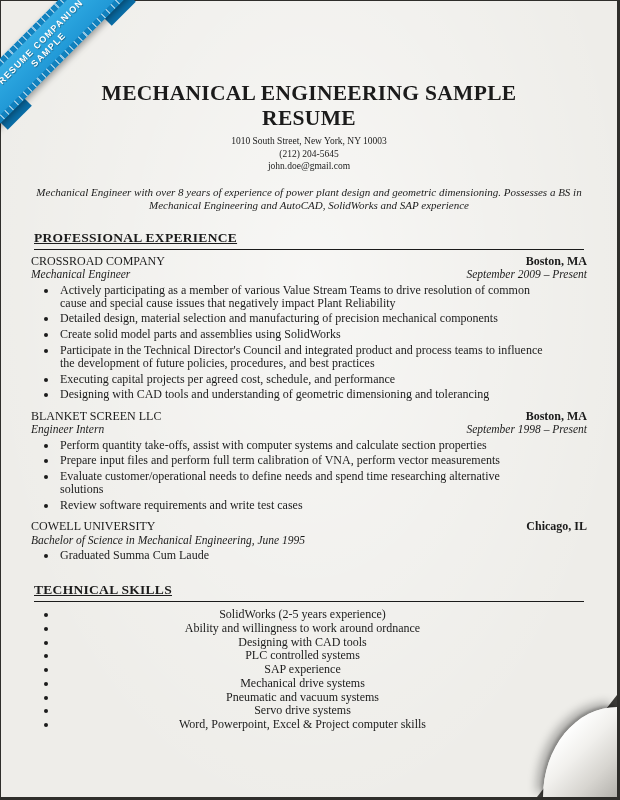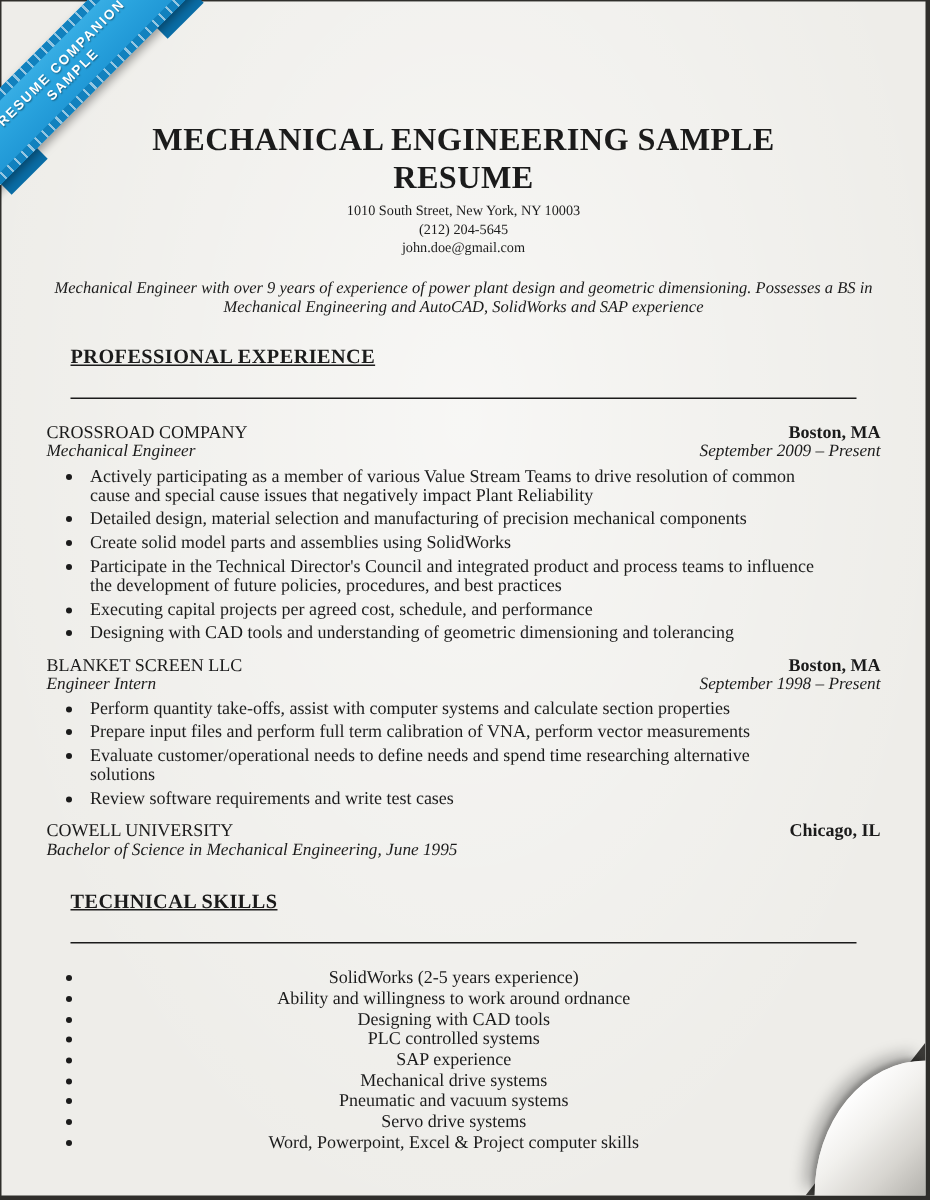--- a/index.html
+++ b/index.html
@@ -18,22 +18,22 @@
   .content { position:relative; padding:80px 30px 0 30px; }
 
   
   .title { margin:0; text-align:center; font-weight:bold; font-size:21.5px; line-height:24.5px; letter-spacing:0.3px; }
   .title span { display:block; }
   .contact { text-align:center; font-size:9.5px; line-height:12.5px; margin-top:5px; }
   .summary { text-align:center; font-style:italic; font-size:11px; line-height:13.5px; margin:13px 4px 0 4px; }
 
   
   .section-heading {
-    margin:16px; font-size:13.5px; font-weight:bold; letter-spacing:0.3px;
-    border-bottom:1.5px solid #1b1b1b; padding-bottom:19px;
+    margin:3px; font-size:13.5px; font-weight:bold; letter-spacing:0.3px;
+    border-bottom:1.5px solid #1b1b1b; padding-bottom:3px;
   }
   .section-heading span { text-decoration:underline; }
   .sec-exp { margin-top:17px; }
   .sec-edu { margin-top:8px; }
   .sec-skills { margin-top:20px; }
 
   .job { margin-top:5px; }
   .job + .job { margin-top:8px; }
   .row { display:flex; justify-content:space-between; align-items:baseline; }
   .company { font-weight:normal; font-size:12px; line-height:13.5px; }
@@ -97,21 +97,21 @@
       <span>MECHANICAL ENGINEERING SAMPLE</span>
       <span>RESUME</span>
     </h1>
 
     <div class="contact">
       <div>1010 South Street, New York, NY 10003</div>
       <div>(212) 204-5645</div>
       <div>john.doe@gmail.com</div>
     </div>
 
-    <div class="summary">Mechanical Engineer with over 9 years of experience of power plant design and geometric dimensioning.  Possesses a BS in Mechanical Engineering and AutoCAD, SolidWorks and SAP experience</div>
+    <div class="summary">Mechanical Engineer with over 8 years of experience of power plant design and geometric dimensioning.  Possesses a BS in Mechanical Engineering and AutoCAD, SolidWorks and SAP experience</div>
 
     <div class="sec-exp">
       <h2 class="section-heading"><span>PROFESSIONAL EXPERIENCE</span></h2>
 
       <div class="job">
         <div class="row">
           <span class="company">CROSSROAD COMPANY</span>
           <span class="loc">Boston, MA</span>
         </div>
         <div class="row">
@@ -148,20 +148,23 @@
 
     <div class="sec-edu">
       <div class="job">
         <div class="row">
           <span class="company">COWELL UNIVERSITY</span>
           <span class="loc">Chicago, IL</span>
         </div>
         <div class="row">
           <span class="role">Bachelor of Science in Mechanical Engineering, June 1995</span>
         </div>
+        <ul class="bullets">
+          <li>Graduated Summa Cum Laude</li>
+        </ul>
       </div>
     </div>
 
     <div class="sec-skills">
       <h2 class="section-heading"><span>TECHNICAL SKILLS</span></h2>
       <ul class="bullets skills">
         <li>SolidWorks (2-5 years experience)</li>
         <li>Ability and willingness to work around ordnance</li>
         <li>Designing with CAD tools</li>
         <li>PLC controlled systems</li>

